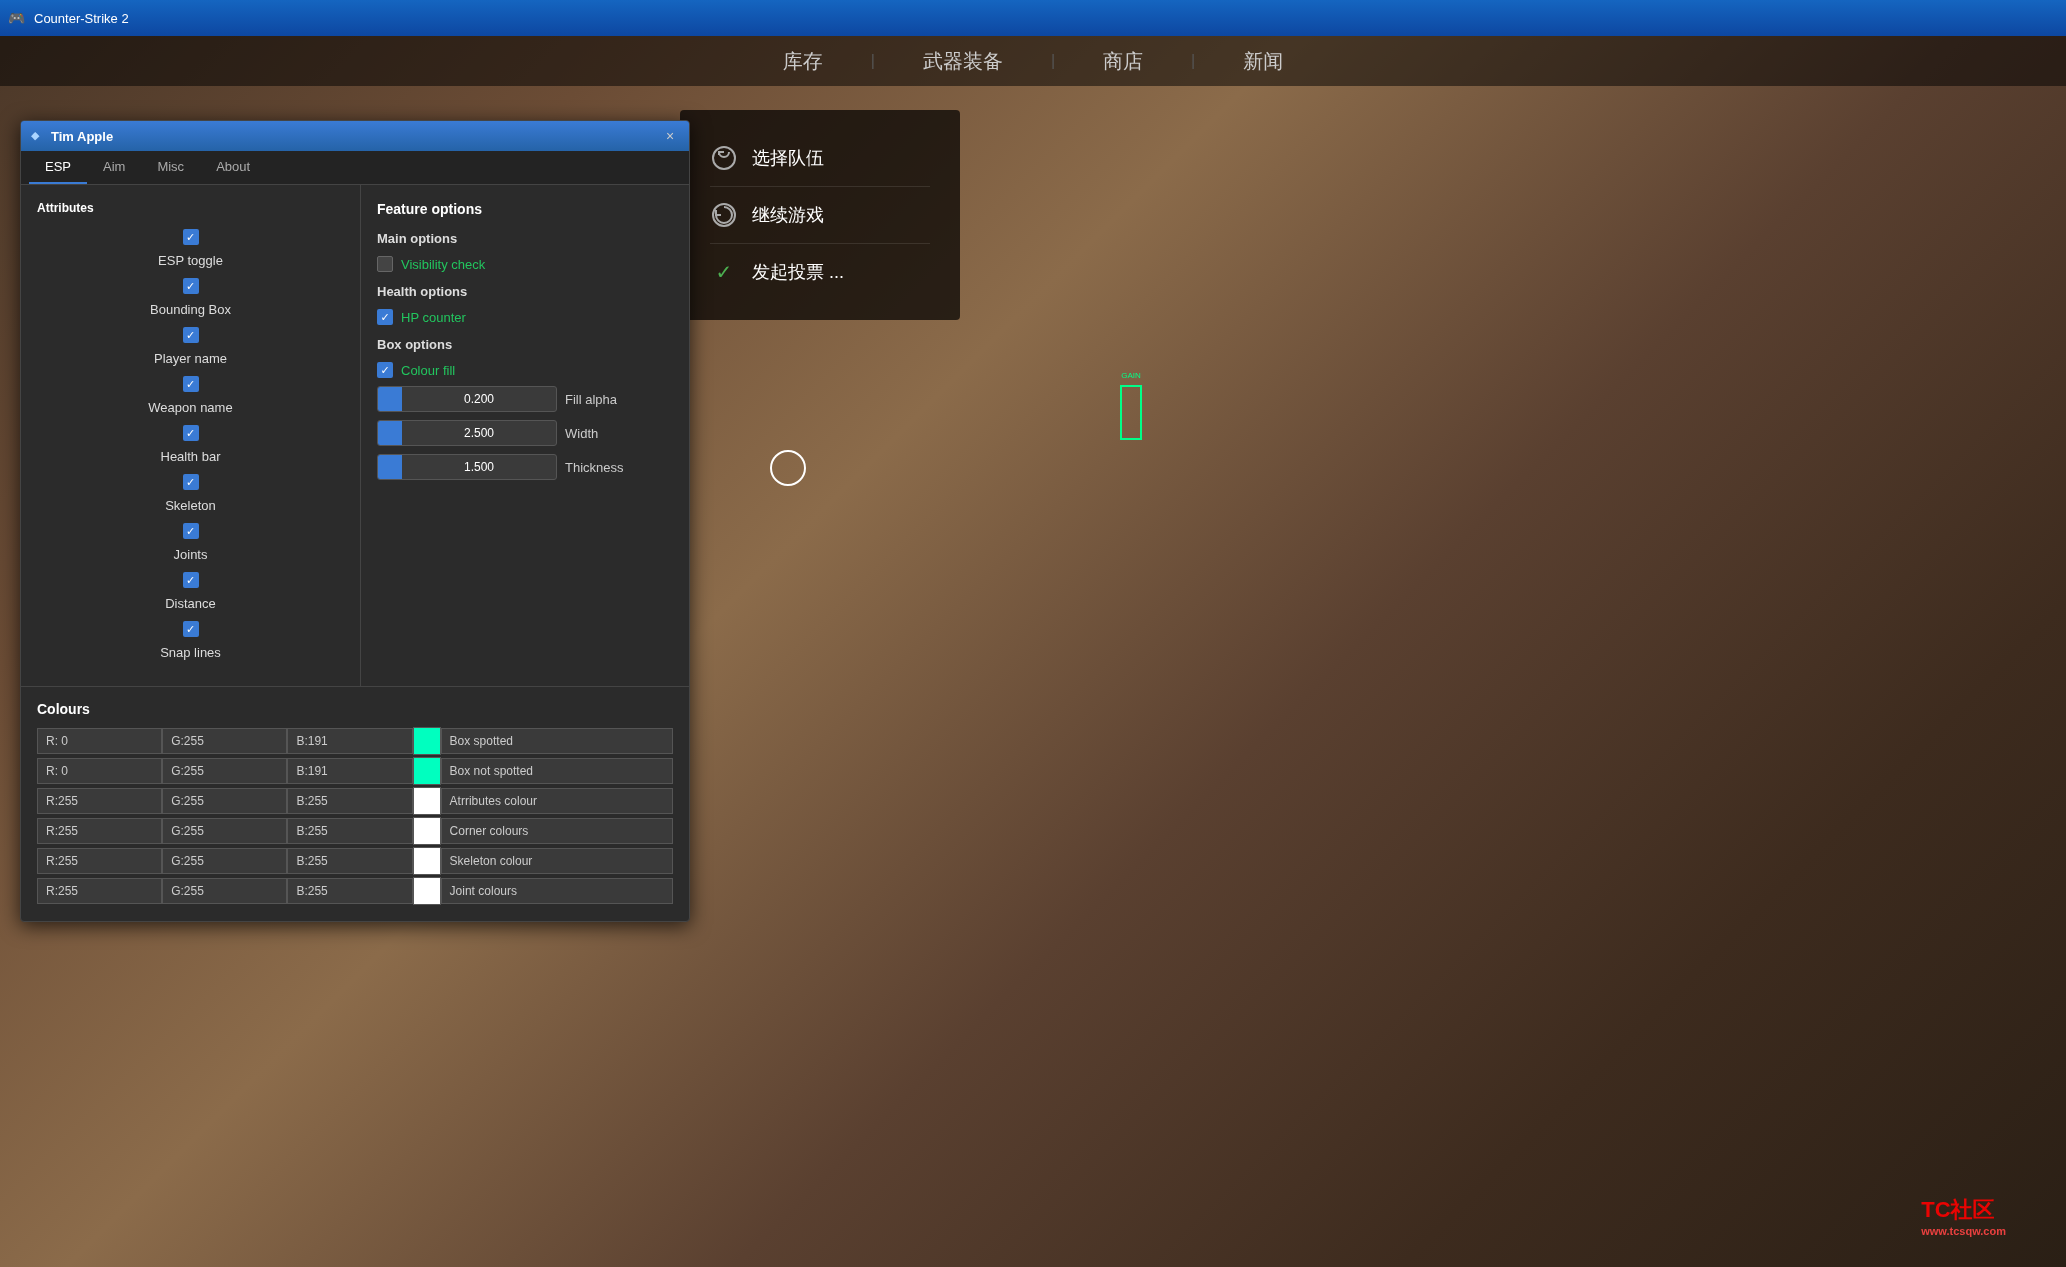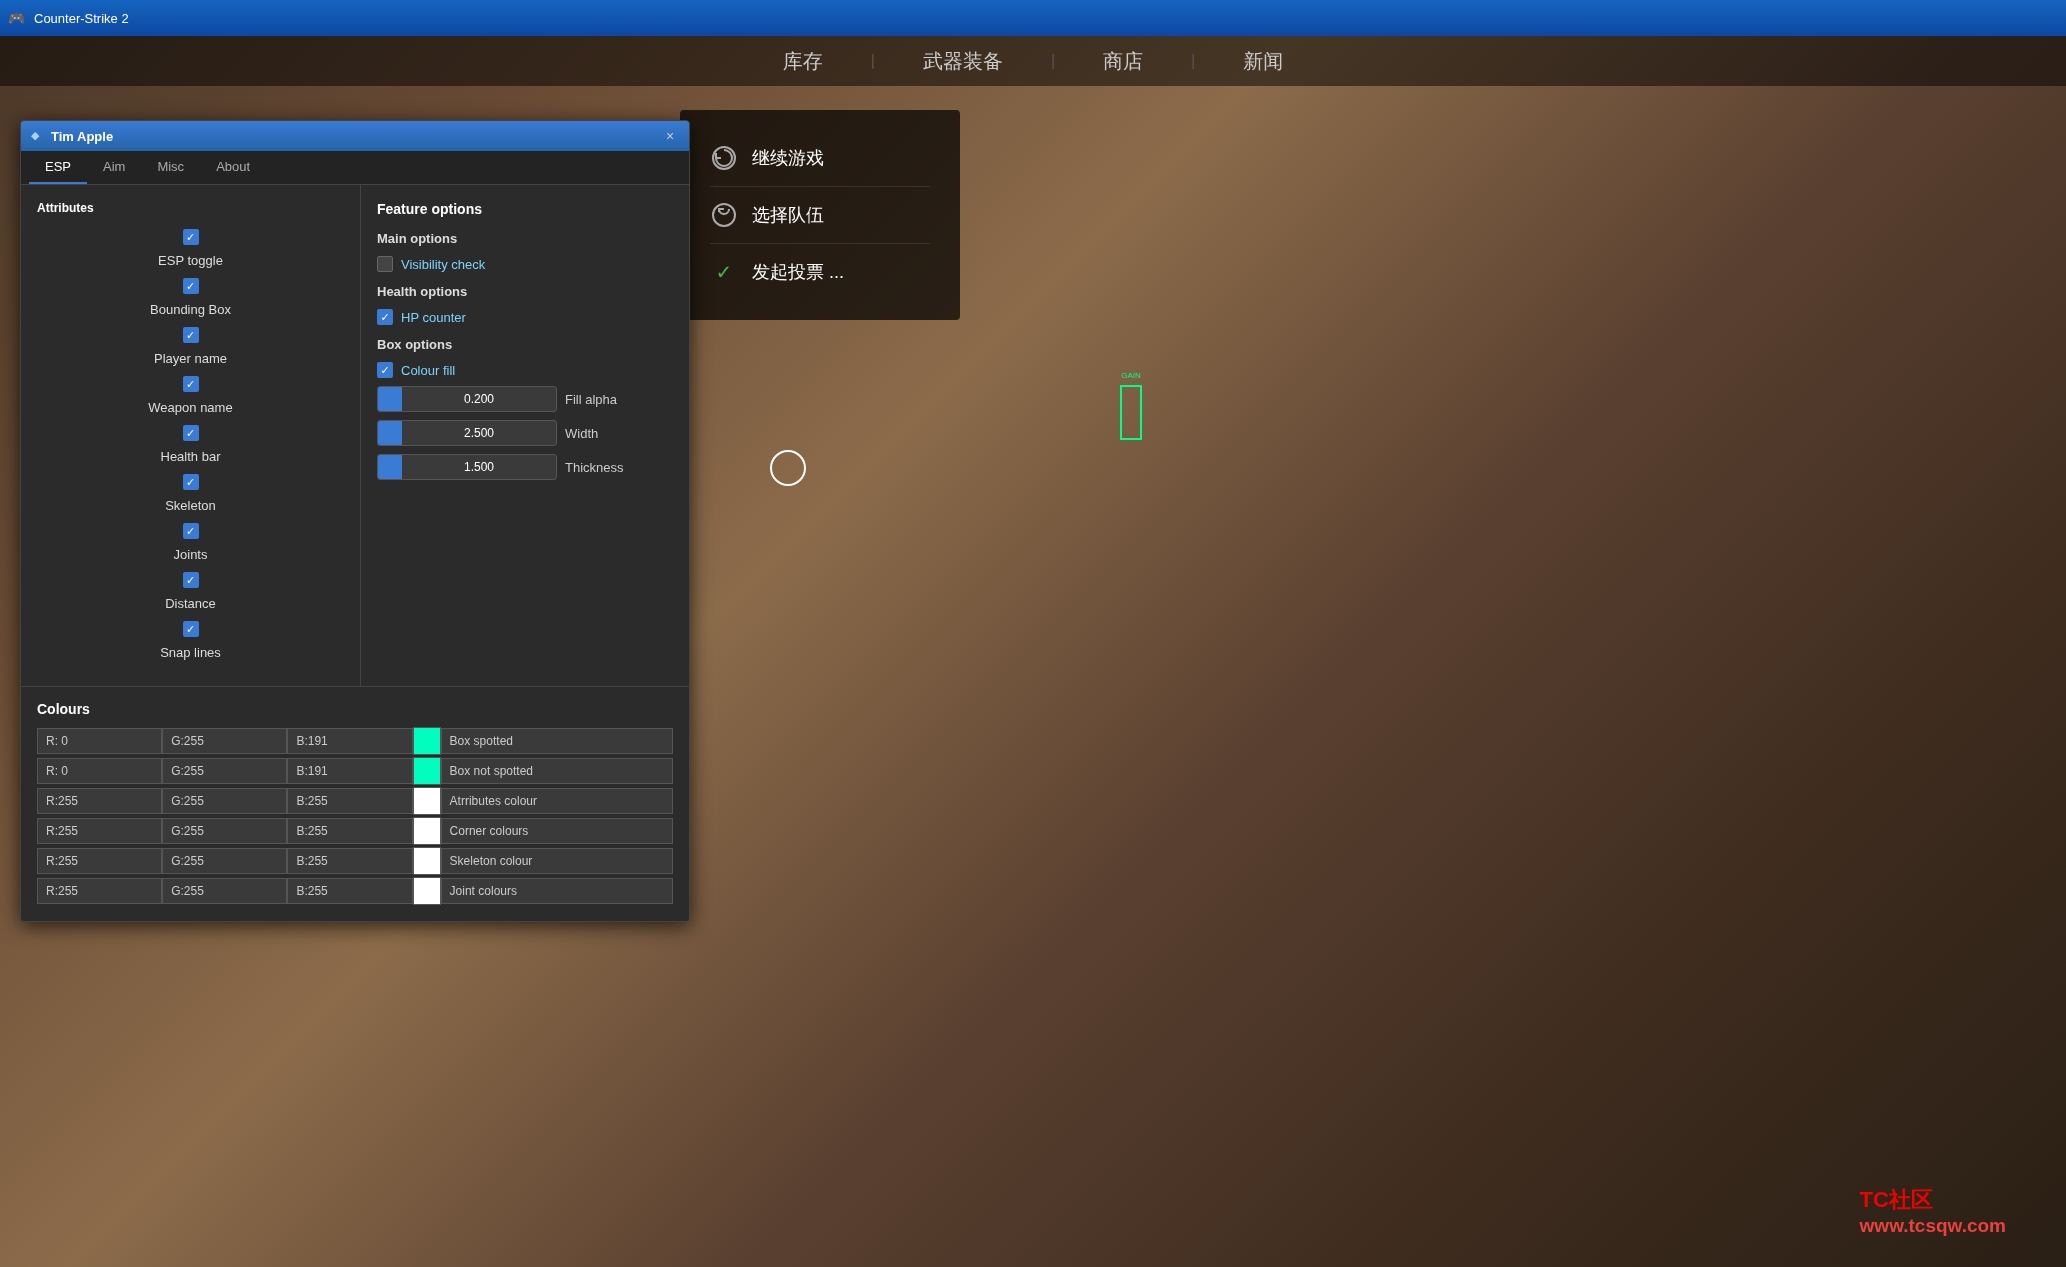--- a/index.html
+++ b/index.html
@@ -212,21 +212,21 @@
     .checkbox-empty {
       width: 16px;
       height: 16px;
       background: #444;
       border-radius: 2px;
       border: 1px solid #666;
       flex-shrink: 0;
       cursor: pointer;
     }
     .option-label {
-      color: #7dd3fc;
+      color: #22c55e;
       font-size: 13px;
     }
 
     
     .slider-row {
       display: flex;
       align-items: center;
       gap: 8px;
       margin-bottom: 8px;
     }
@@ -376,21 +376,21 @@
       position: absolute;
       bottom: 30px;
       right: 60px;
       color: red;
       font-size: 22px;
       font-weight: bold;
       z-index: 300;
       opacity: 0.9;
     }
     .watermark-sub {
-      font-size: 19px;
+      font-size: 11px;
       color: #ff4444;
       text-align: right;
     }
   </style>
 </head>
 <body>
 
 <div class="game-bg"></div>
 
 <div class="top-bar">
@@ -566,35 +566,35 @@
       <span class="colour-name">Joint colours</span>
     </div>
   </div>
 </div>
 
 <div class="game-menu">
   <div class="menu-item">
     <div class="menu-icon">
       <svg width="26" height="26" viewBox="0 0 26 26" fill="none">
         <circle cx="13" cy="13" r="11" stroke="#aaa" stroke-width="2" fill="none"></circle>
-        <path d="M13 5 A8 8 0 1 1 5 13" stroke="#aaa" stroke-width="2" fill="none"></path>
-        <polyline points="5,8 5,13 10,13" stroke="#aaa" stroke-width="2" fill="none"></polyline>
+        <path d="M18 7 A5 5 0 0 1 8 7" stroke="#aaa" stroke-width="2" fill="none"></path>
+        <polyline points="8,10 8,7 13,7" stroke="#aaa" stroke-width="2" fill="none"></polyline>
       </svg>
     </div>
-    <span class="menu-text">继续游戏</span>
+    <span class="menu-text">选择队伍</span>
   </div>
   <div class="menu-item">
     <div class="menu-icon">
       <svg width="26" height="26" viewBox="0 0 26 26" fill="none">
         <circle cx="13" cy="13" r="11" stroke="#aaa" stroke-width="2" fill="none"></circle>
-        <path d="M18 7 A5 5 0 0 1 8 7" stroke="#aaa" stroke-width="2" fill="none"></path>
-        <polyline points="8,10 8,7 13,7" stroke="#aaa" stroke-width="2" fill="none"></polyline>
+        <path d="M13 5 A8 8 0 1 1 5 13" stroke="#aaa" stroke-width="2" fill="none"></path>
+        <polyline points="5,8 5,13 10,13" stroke="#aaa" stroke-width="2" fill="none"></polyline>
       </svg>
     </div>
-    <span class="menu-text">选择队伍</span>
+    <span class="menu-text">继续游戏</span>
   </div>
   <div class="menu-item">
     <div class="menu-icon menu-check">✓</div>
     <span class="menu-text">发起投票 ...</span>
   </div>
 </div>
 
 <div class="crosshair"></div>
 
 <div class="esp-box">

